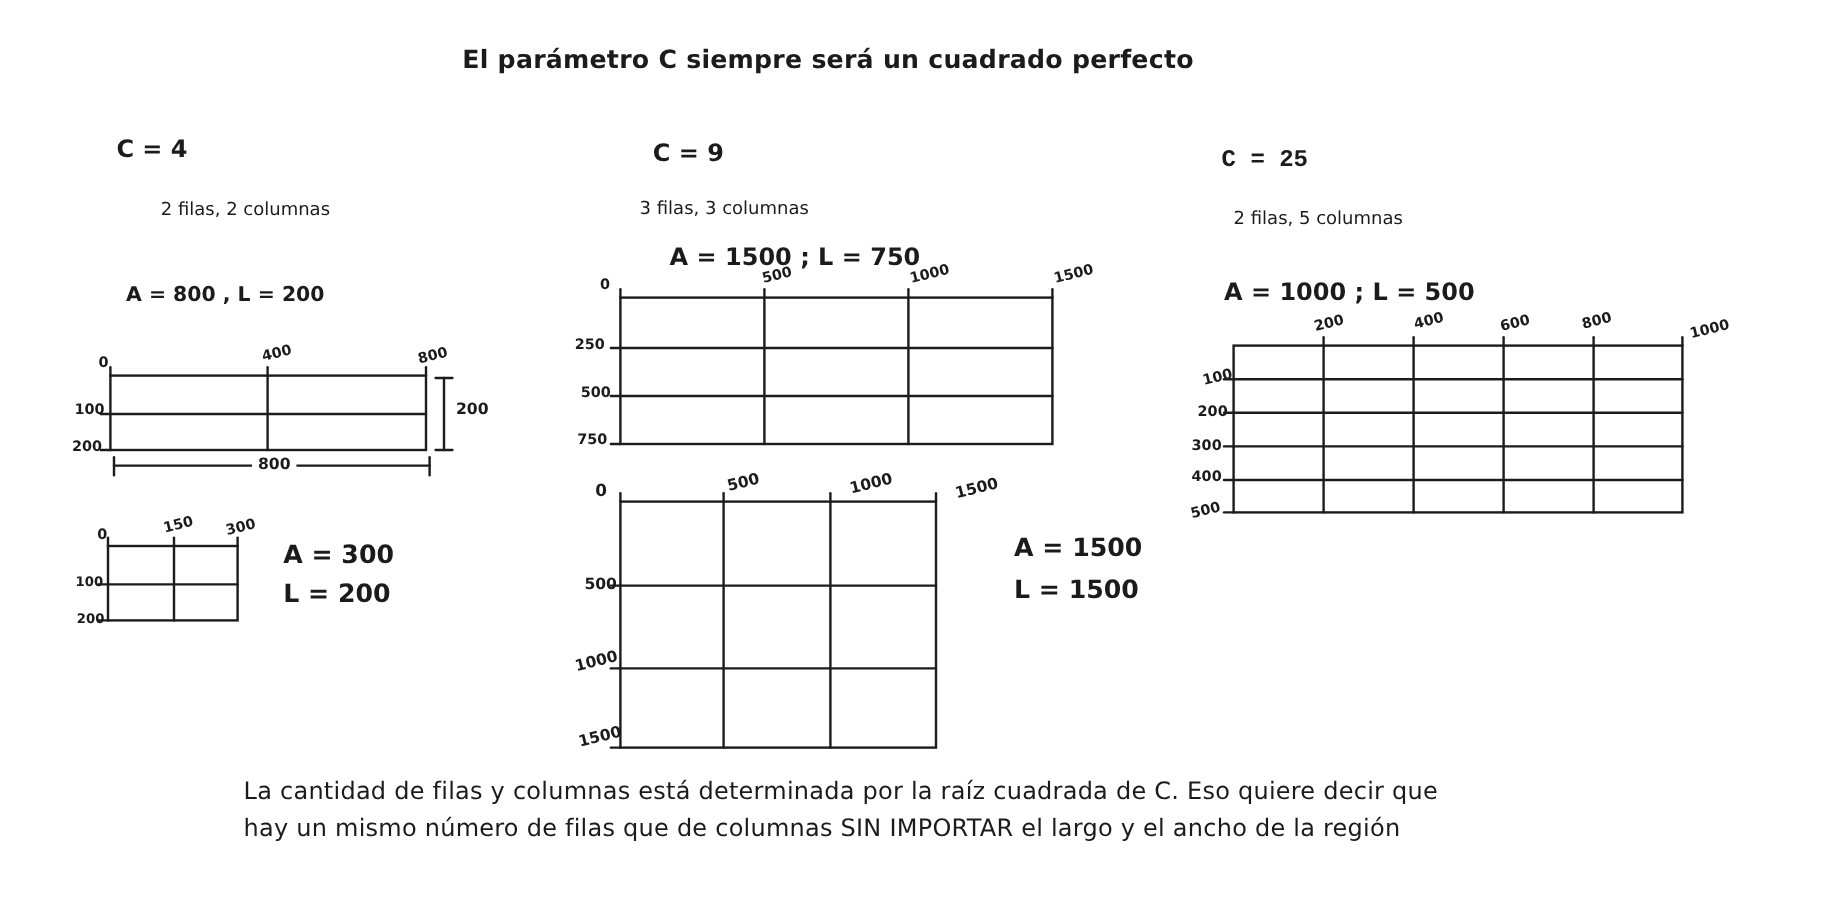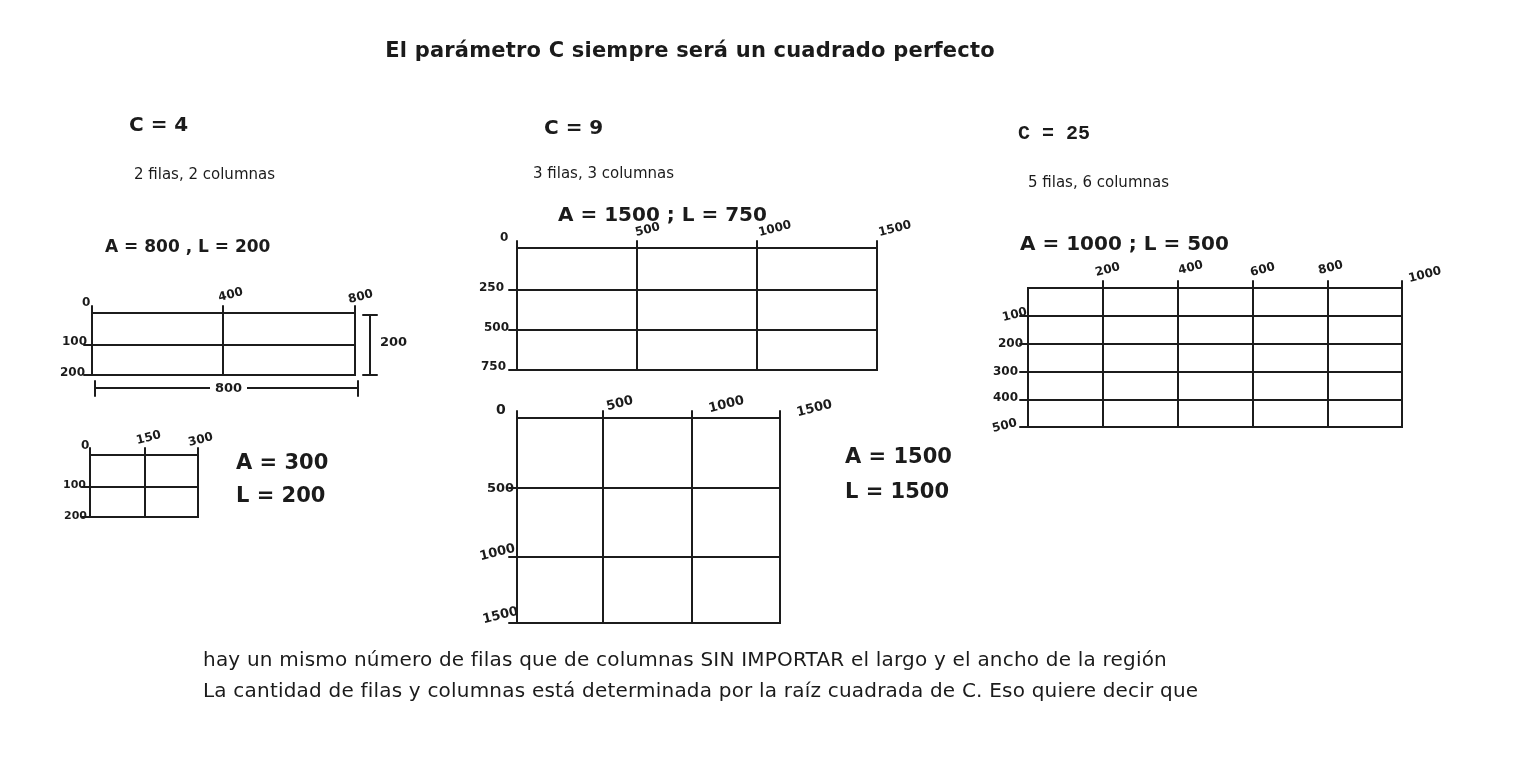--- a/index.html
+++ b/index.html
@@ -25,21 +25,21 @@
   .footer { position:absolute; left:203px; top:644px; font-size:20px; font-weight:500;
             line-height:31px; letter-spacing:0.2px; white-space:nowrap; }
 </style>
 </head>
 <body>
 
 <div id="canvas">
 
   <div class="title">El parámetro C siempre será un cuadrado perfecto</div>
 
-  <div class="c-label" style="left:97px; top:112px;margin-left:32px;">C = 4</div>
+  <div class="c-label" style="left:97px; top:112px;">C = 4</div>
   <div class="sub" style="left:134px; top:165px;">2 filas, 2 columnas</div>
   <div class="params" style="left:93px; top:236px; font-size:17px;margin-left:12px;">A = 800 ,   L = 200</div>
 
   <div class="gblock" style="left:60px; top:285px; width:345px; height:125px;">
     <svg width="345" height="125">
       <rect x="32" y="28" width="263" height="62"></rect>
       <line x1="163" y1="28" x2="163" y2="90"></line>
       <line x1="32" y1="60" x2="295" y2="60"></line>
       <line x1="32" y1="21" x2="32" y2="28"></line>
       <line x1="163" y1="21" x2="163" y2="28"></line>
@@ -130,21 +130,21 @@
     <span class="tick rot" style="left:268px; top:4px; font-size:13px;">1000</span>
     <span class="tick rot" style="left:356px; top:8px; font-size:13px;">1500</span>
     <span class="tick" style="left:47px; top:88px; font-size:13px;">500</span>
     <span class="tick rot" style="left:39px; top:152px; font-size:13px;">1000</span>
     <span class="tick rot" style="left:42px; top:215px; font-size:13px;">1500</span>
     <span class="ann" style="left:405px; top:51px;">A = 1500</span>
     <span class="ann" style="left:405px; top:86px;">L = 1500</span>
   </div>
 
   <div class="c-label" style="left:1018px; top:122px;font-family:Liberation Mono, monospace;">C = 25</div>
-  <div class="sub" style="left:1028px; top:173px;">5 filas, 6 columnas</div>
+  <div class="sub" style="left:1028px; top:173px;">2 filas, 5 columnas</div>
   <div class="params" style="left:1020px; top:231px;">A = 1000 ;   L = 500</div>
 
   <div class="gblock" style="left:968px; top:255px; width:500px; height:185px;">
     <svg width="500" height="185">
       <rect x="60" y="33" width="374" height="139"></rect>
       <line x1="135" y1="33" x2="135" y2="172"></line>
       <line x1="210" y1="33" x2="210" y2="172"></line>
       <line x1="285" y1="33" x2="285" y2="172"></line>
       <line x1="360" y1="33" x2="360" y2="172"></line>
       <line x1="60" y1="61" x2="434" y2="61"></line>
@@ -168,17 +168,17 @@
     <span class="tick rot" style="left:350px; top:6px;">800</span>
     <span class="tick rot" style="left:440px; top:13px;">1000</span>
     <span class="tick rot" style="left:34px; top:53px;">100</span>
     <span class="tick" style="left:30px; top:82px;">200</span>
     <span class="tick" style="left:25px; top:110px;">300</span>
     <span class="tick" style="left:25px; top:136px;">400</span>
     <span class="tick rot" style="left:24px; top:164px;">500</span>
   </div>
 
   <div class="footer">
+    <div>La cantidad de filas y columnas está determinada por la raíz cuadrada de C. Eso quiere decir que</div>
     <div>hay un mismo número de filas que de columnas SIN IMPORTAR el largo y el ancho de la región</div>
-    <div>La cantidad de filas y columnas está determinada por la raíz cuadrada de C. Eso quiere decir que</div>
   </div>
 
 </div>
 
 </body></html>

